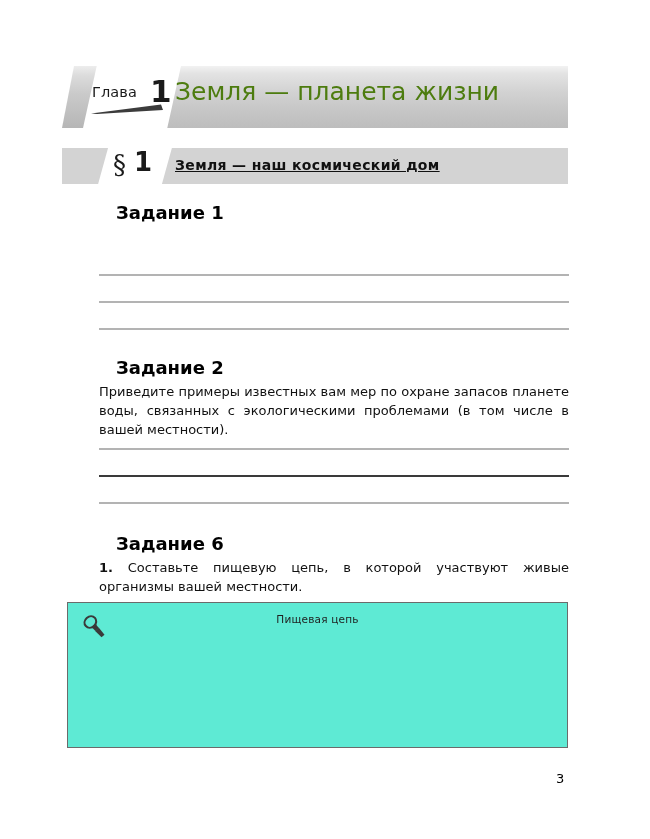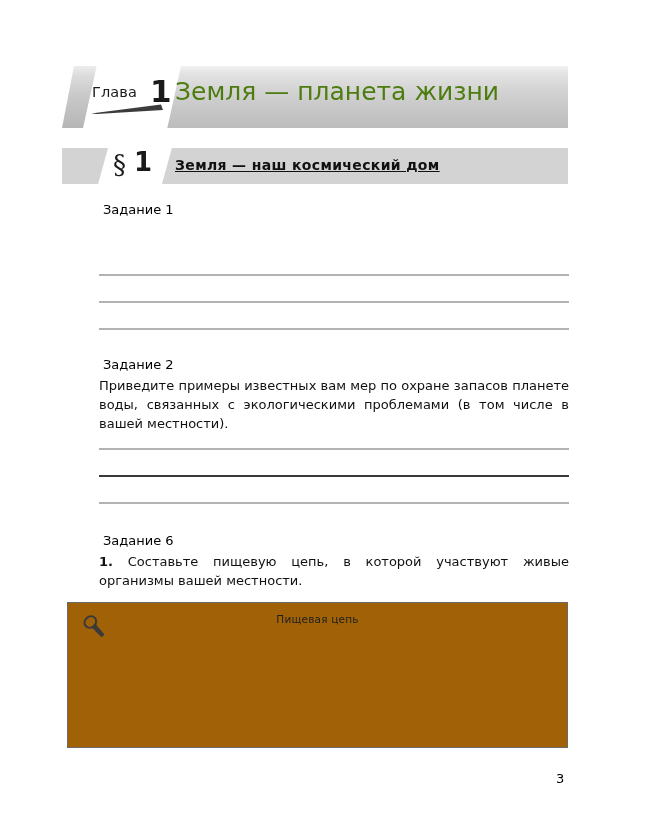--- a/index.html
+++ b/index.html
@@ -149,24 +149,24 @@
     text-decoration: underline;
   }
 
   
   .task {
     position: absolute;
     left: 99px;
     width: 470px;
   }
   .task-heading {
-    font-size: 13px;
-    font-weight: normal;
+    font-size: 18px;
+    font-weight: bold;
     line-height: 1.1;
-    margin: 0 0 4px 4px;
+    margin: 0 0 4px 17px;
     color: #000;
   }
   .task-body {
     font-size: 13px;
     line-height: 19px;
     text-align: justify;
     margin: 0;
     color: #111;
     hyphens: manual;
   }
@@ -192,21 +192,21 @@
 
   
   .answer-box {
     position: absolute;
     left: 67px;
     top: 602px;
     width: 501px;
     height: 146px;
     border: 1px solid #6b6b6b;
     box-sizing: border-box;
-    background: #a16207;
+    background: #5eead4;
   }
   .pen-icon {
     position: absolute;
     left: 11px;
     top: 9px;
     width: 30px;
     height: 28px;
   }
   .pen-icon svg { display: block; }
   .box-caption {

